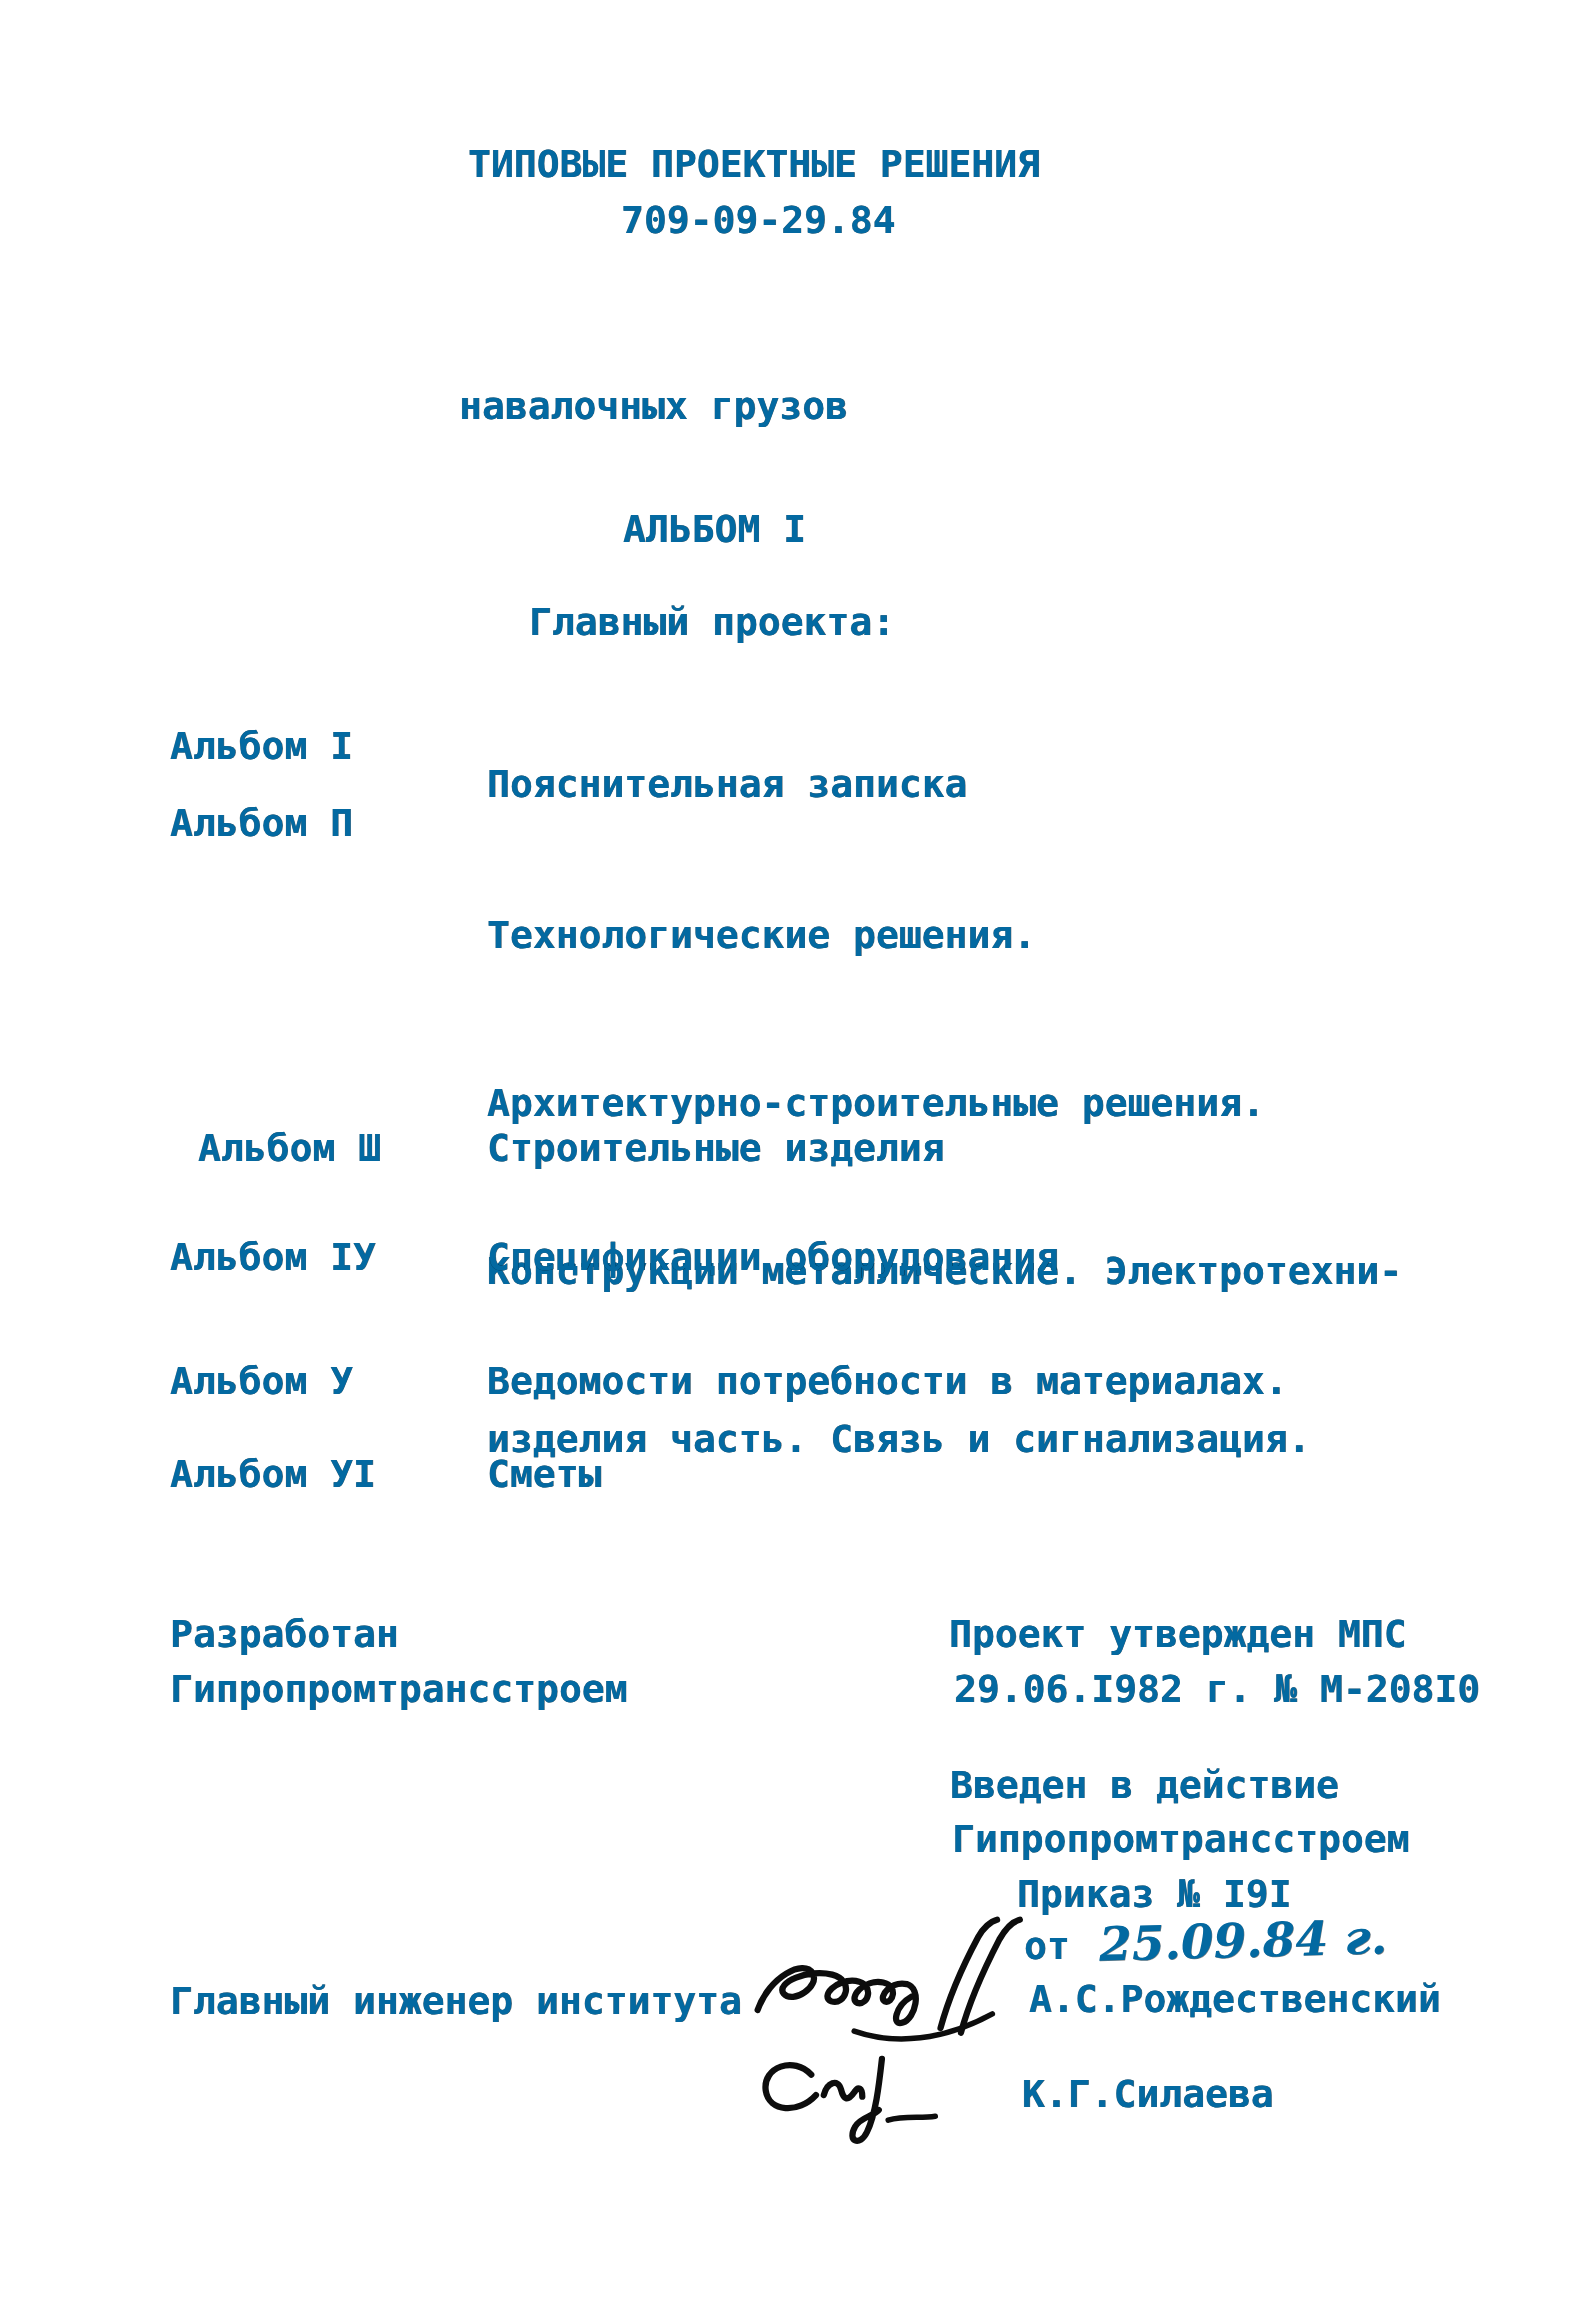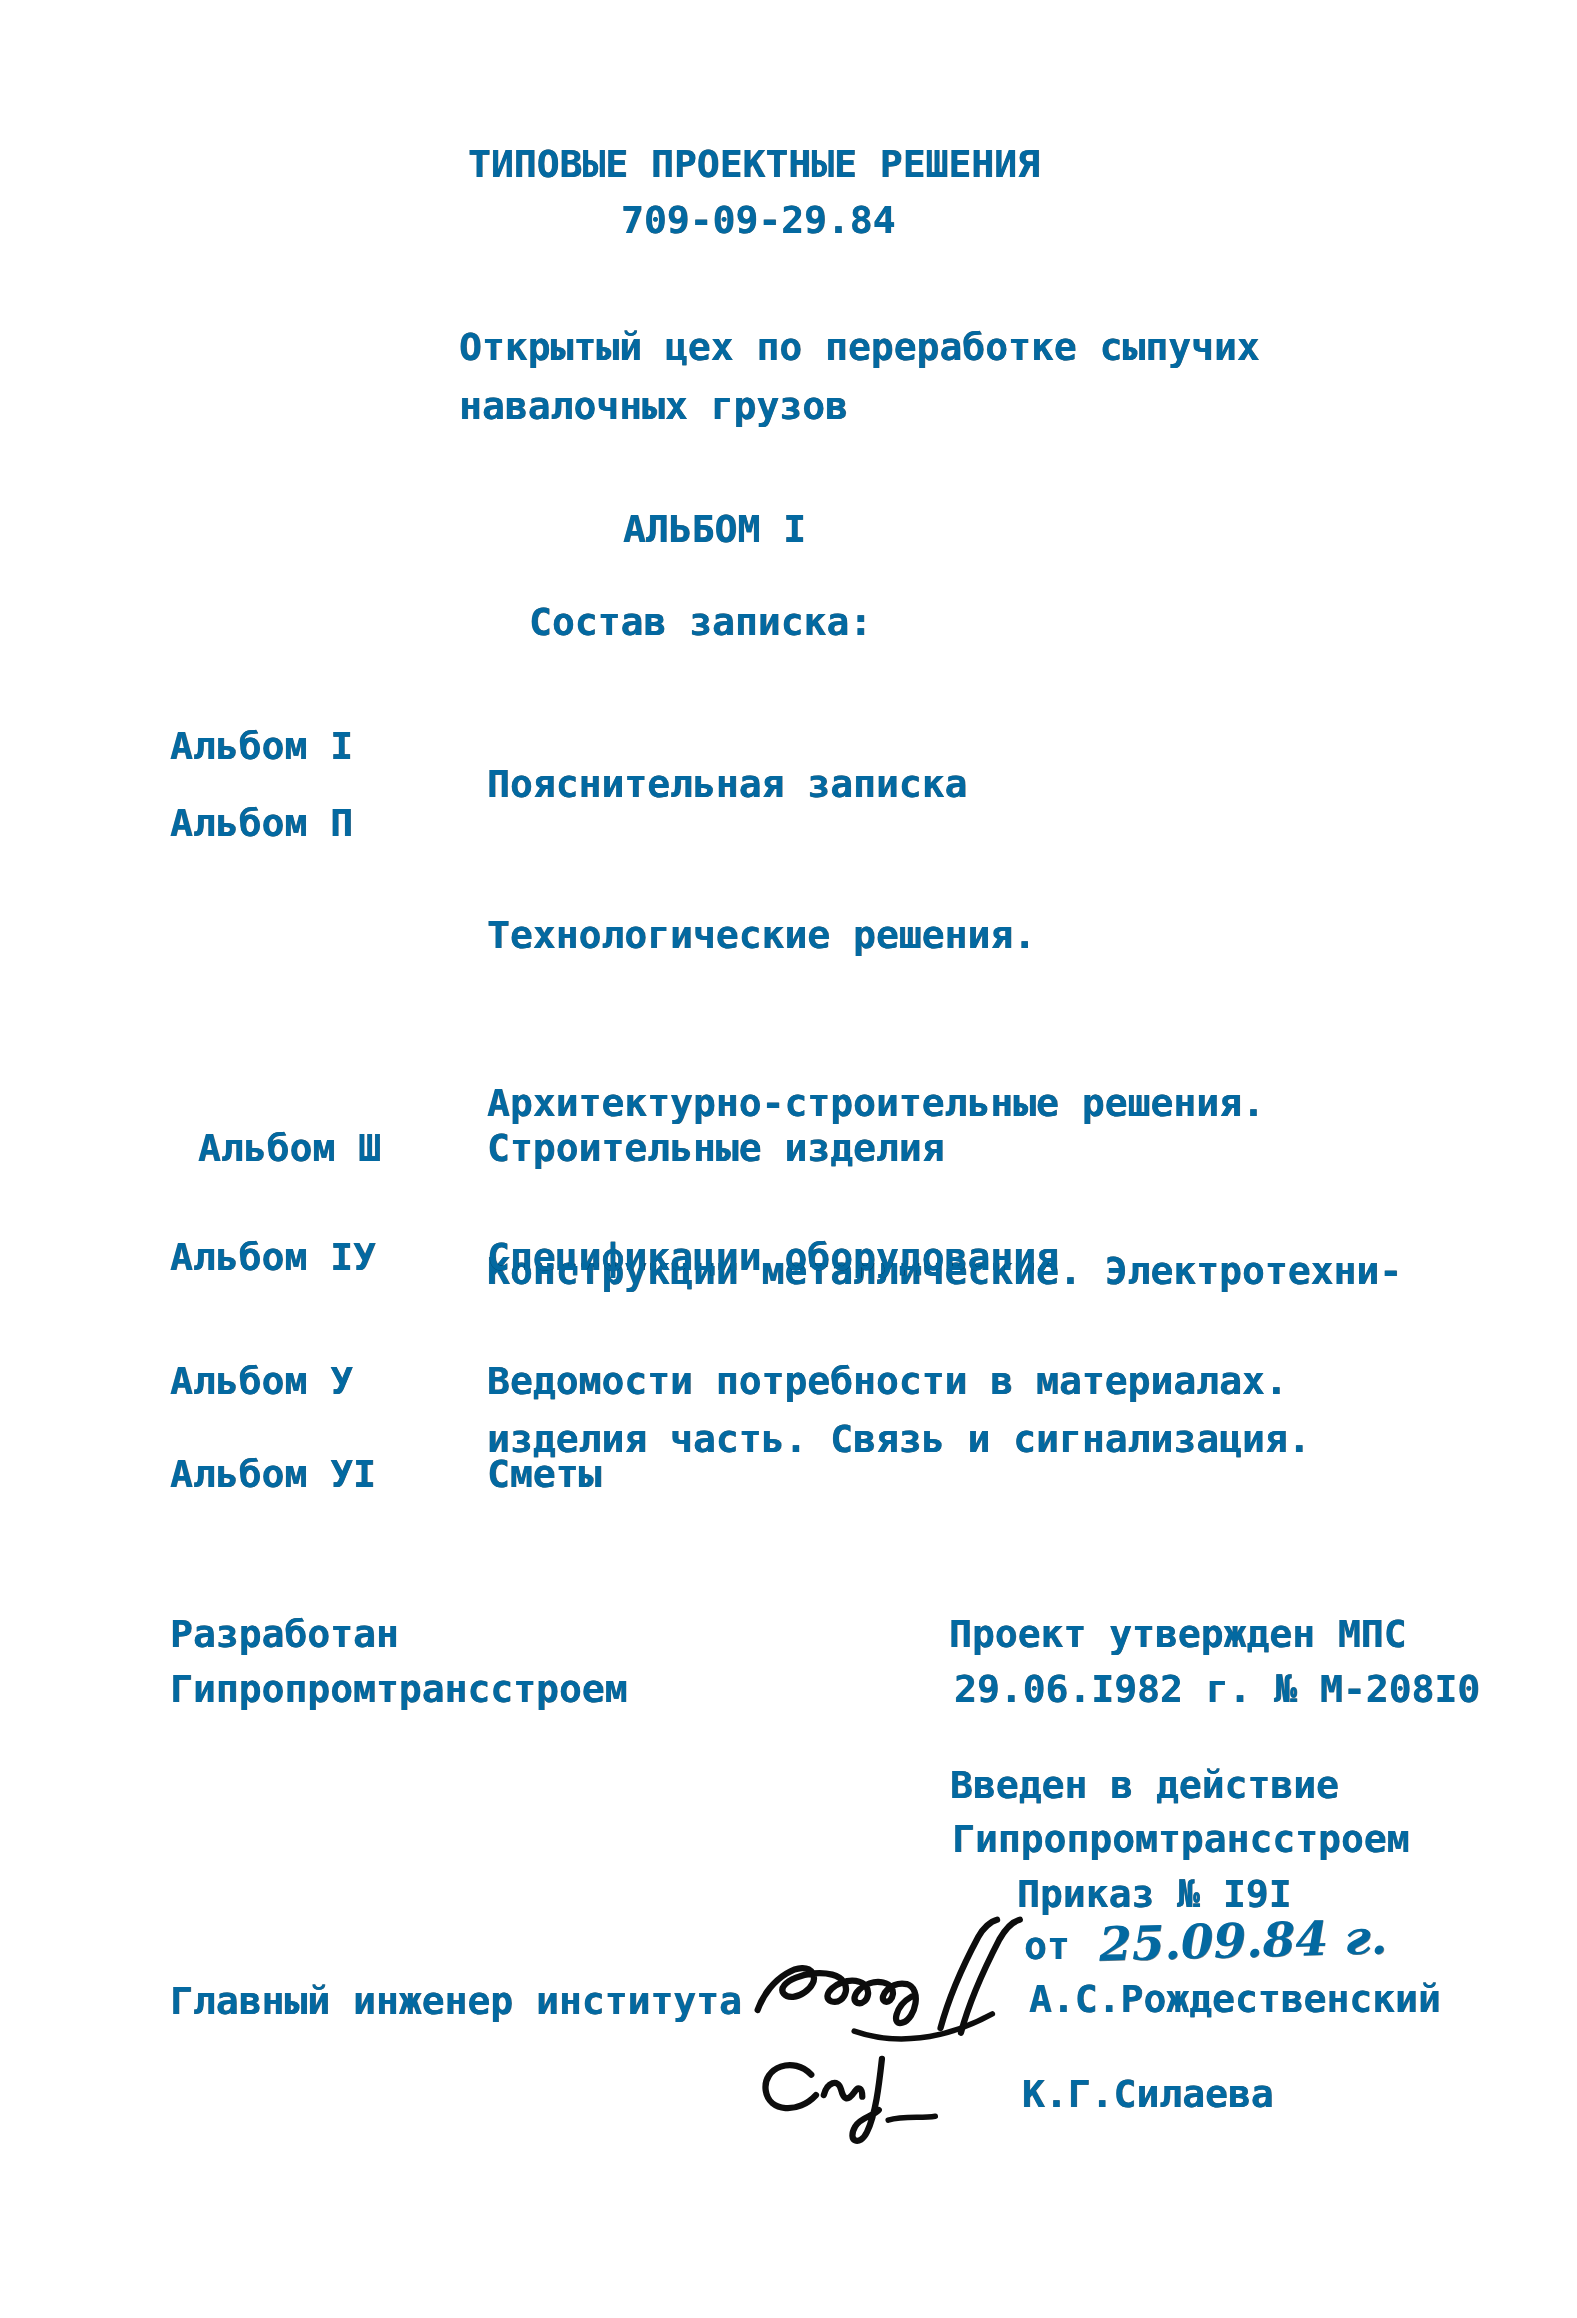--- a/index.html
+++ b/index.html
@@ -37,25 +37,24 @@
   .sig path { fill:none; stroke:#0d0d0d; stroke-linecap:round; stroke-linejoin:round; }
 </style>
 </head>
 <body>
 
 <div class="page">
 
   <div class="tw" style="left:468px; top:136px;">ТИПОВЫЕ ПРОЕКТНЫЕ РЕШЕНИЯ</div>
   <div class="tw" style="left:621px; top:192px;">709-09-29.84</div>
 
-  <div class="tw" style="left:459px; top:319px;">Открытый цех по переработке сыпучих</div>
   <div class="tw" style="left:459px; top:378px;">навалочных грузов</div>
 
   <div class="tw" style="left:623px; top:501px;">АЛЬБОМ I</div>
-  <div class="tw" style="left:529px; top:594px;">Состав записка:</div>
+  <div class="tw" style="left:529px; top:594px;">Главный проекта:</div>
 
   <div class="tw" style="left:170px; top:718px;">Альбом I</div>
   <div class="tw" style="left:487px; top:756px;text-align:right;">Пояснительная записка</div>
 
   <div class="tw" style="left:170px; top:795px;">Альбом П</div>
   <div class="tw block" style="left:487px; top:795px;">
     <div>Технологические решения.</div>
     <div>Архитектурно-строительные решения.</div>
     <div>Конструкции металлические. Электротехни-</div>
     <div>изделия часть. Связь и сигнализация.</div>

